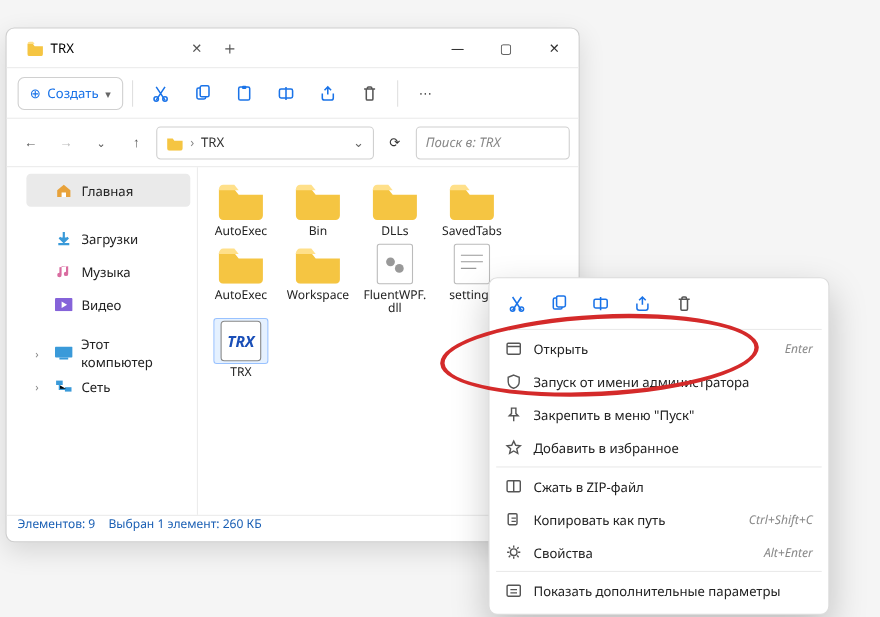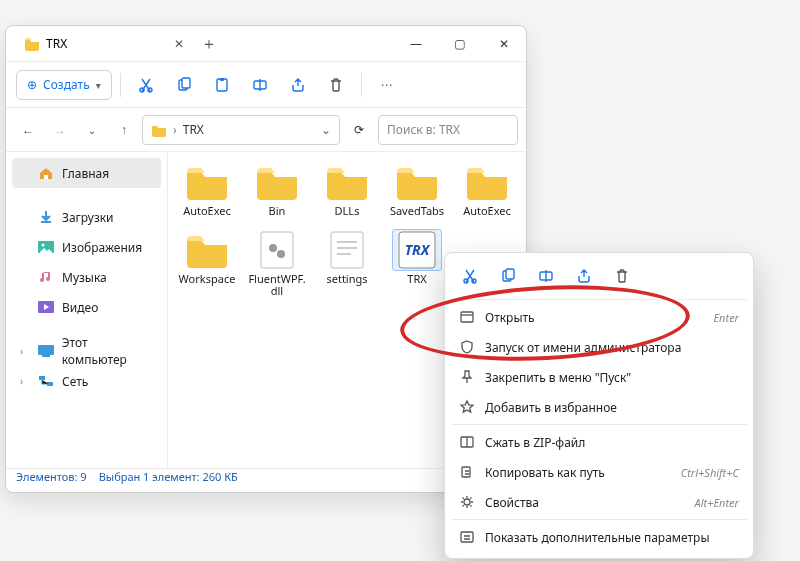--- a/index.html
+++ b/index.html
@@ -64,37 +64,37 @@
   .navbtn { width:28px; height:28px; display:flex; align-items:center; justify-content:center; color:#555; cursor:pointer; border-radius:4px; }
   .navbtn.disabled { color:#bbb; cursor:default; }
   .addr {
     flex:1; height:30px; border:1px solid #d0d0d0; border-radius:4px;
     display:flex; align-items:center; padding:0 8px; gap:6px; color:#333;
   }
   .addr .chev { margin-left:auto; color:#666; }
   .refresh { width:30px; text-align:center; color:#333; cursor:pointer; }
   .search {
     width:140px; height:30px; border:1px solid #d0d0d0; border-radius:4px;
-    padding:0 8px; display:flex; align-items:center; color:#888;
-  }
-  .body { flex:1; display:flex; min-height:0; }
+    padding:0 8px; display:flex; align-items:center; color:#888;font-style:italic;
+  }
+  .body { flex:1; display:flex; min-height:0;padding-left:12px; }
   .sidebar {
     width:162px; padding:6px; display:flex; flex-direction:column; gap:0;
     border-right:1px solid #ececec; overflow:hidden;
   }
   .sb-item {
     display:flex; align-items:center; gap:8px;
     height:30px; padding:0 8px; border-radius:4px; cursor:pointer; color:#222;
   }
   .sb-item.active { background:#eaeaea; }
   .sb-gap { height:14px; }
   .sb-caret { width:10px; color:#888; font-size:10px; }
   .ic { width:16px; height:16px; display:flex; align-items:center; justify-content:center; }
   .content { flex:1; padding:10px 10px 0 10px; overflow:hidden; }
-  .grid { display:flex; flex-wrap:wrap; gap:12px 12px; align-content:flex-start; }
+  .grid { display:flex; flex-wrap:wrap; gap:2px 12px; align-content:flex-start; }
   .item { width:58px; display:flex; flex-direction:column; align-items:center; gap:3px; cursor:pointer; }
   .item .thumb { width:48px; height:40px; display:flex; align-items:center; justify-content:center; }
   .item .lbl { font-size:11px; color:#222; text-align:center; line-height:1.15; word-break:break-word; }
   .item.selected .thumb { outline:1px solid #99c2ff; background:#e5f1ff; border-radius:2px; }
   .statusbar {
     height:24px; border-top:1px solid #ececec; display:flex; align-items:flex-start;
     padding:0 10px; gap:12px; color:#1a5fb4; font-size:11px;
   }
   
   .ctx {
@@ -228,31 +228,20 @@
         <span class="ic">
             <svg width="14" height="14" viewBox="0 0 14 14">
               <path fill="#3a9ad9" d="M7 1v8M3 6l4 4 4-4M2 12h10" stroke="#3a9ad9" stroke-width="2"></path>
             </svg>
           </span>
         <span>Загрузки</span>
       </div>
       <div class="sb-item">
         <span class="sb-caret"></span>
         <span class="ic">
-            <svg width="16" height="12" viewBox="0 0 16 12">
-              <rect width="16" height="12" rx="1" fill="#3abca6"></rect>
-              <circle cx="5" cy="4" r="1.5" fill="#fff"></circle>
-              <path fill="#fff" d="M2 11l4-4 3 3 2-2 3 3v1H2z"></path>
-            </svg>
-          </span>
-        <span>Изображения</span>
-      </div>
-      <div class="sb-item">
-        <span class="sb-caret"></span>
-        <span class="ic">
             <svg width="14" height="14" viewBox="0 0 14 14">
               <path fill="#d96ca0" d="M5 2v8a2 2 0 1 1-2-2V3l8-1v7a2 2 0 1 1-2-2V2z"></path>
             </svg>
           </span>
         <span>Музыка</span>
       </div>
       <div class="sb-item">
         <span class="sb-caret"></span>
         <span class="ic">
             <svg width="16" height="12" viewBox="0 0 16 12">

